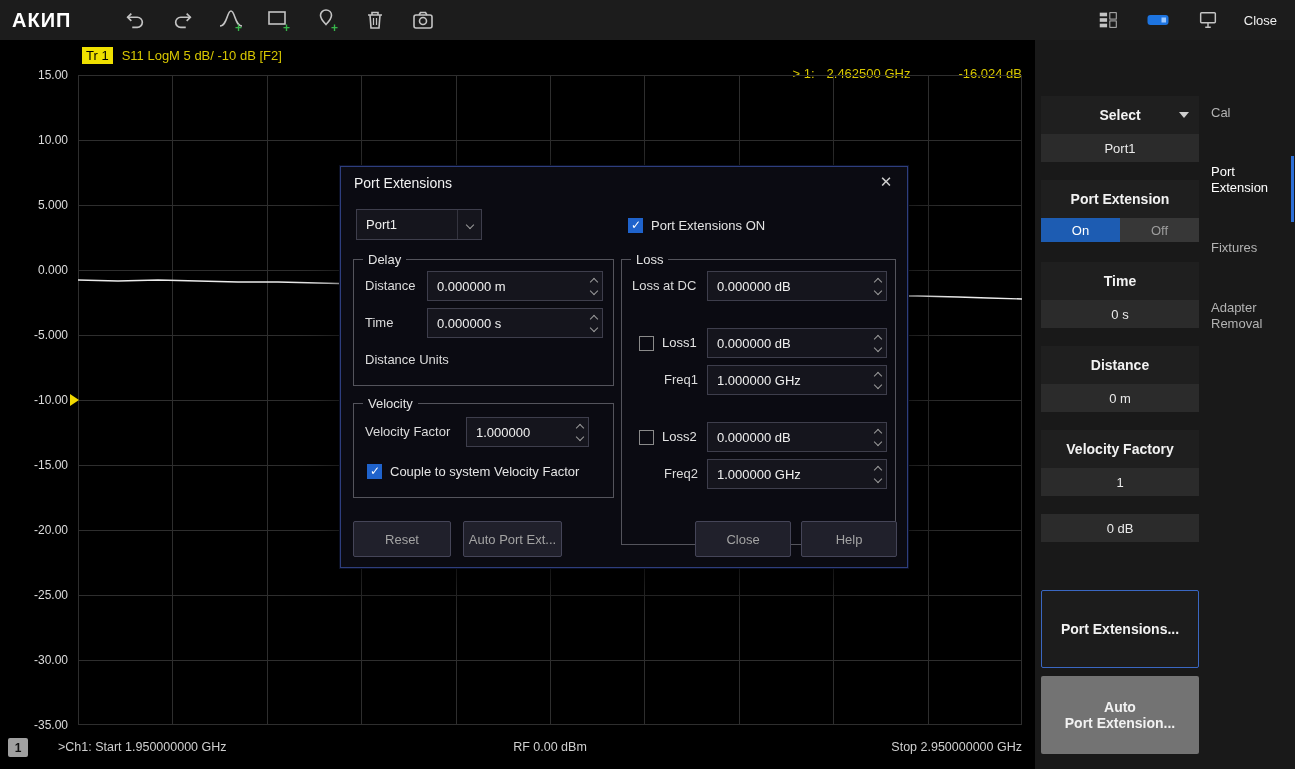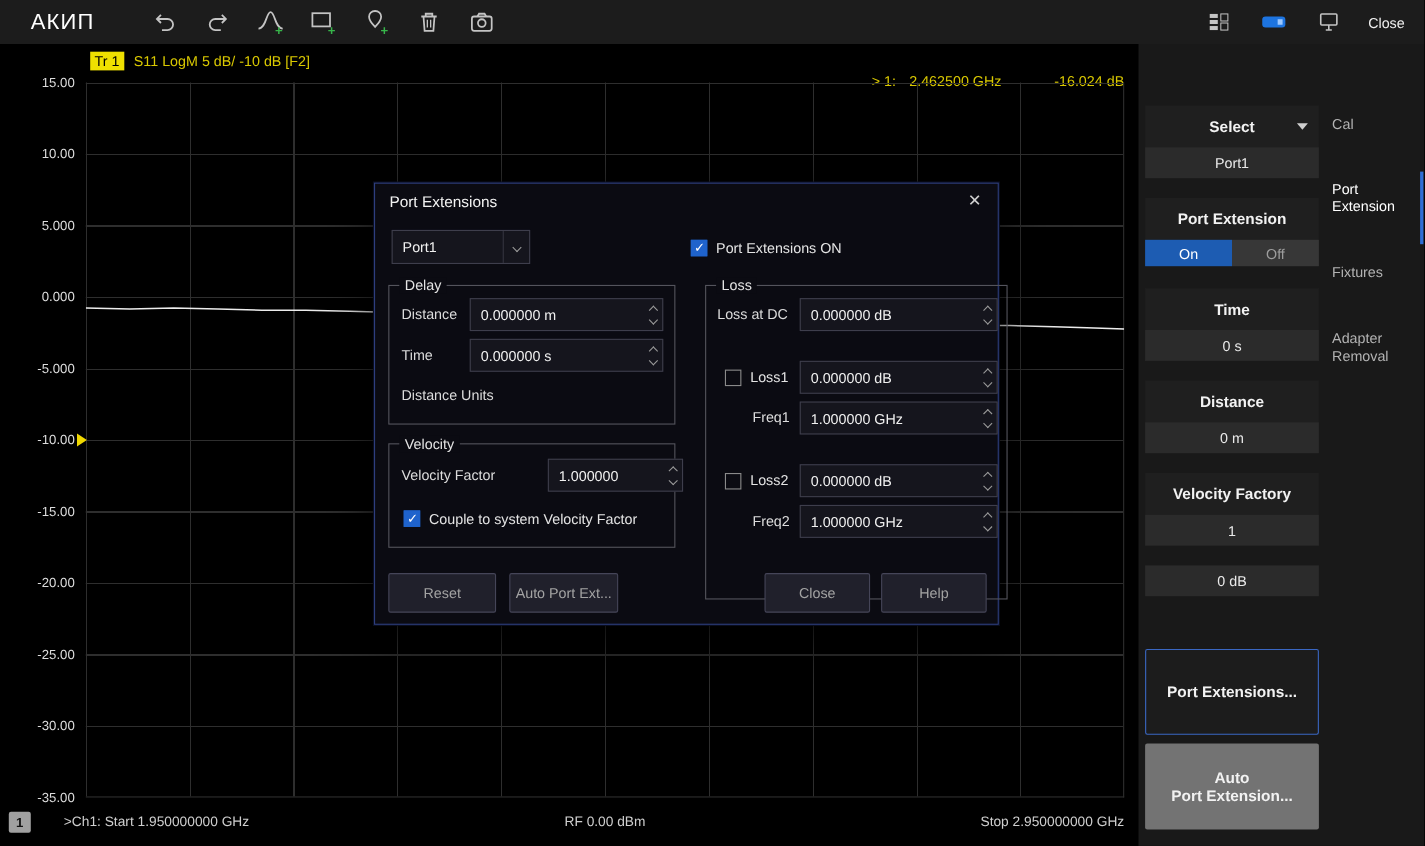--- a/index.html
+++ b/index.html
@@ -2,21 +2,21 @@
 <html><head>
 <meta charset="utf-8">
 <style>
   *{margin:0;padding:0;box-sizing:border-box}
   html,body{width:1295px;height:769px;background:#000;overflow:hidden;
     font-family:"Liberation Sans","DejaVu Sans",sans-serif;color:#e8e8e8;position:relative}
 
   
   .toolbar{position:absolute;left:0;top:0;width:1295px;height:40px;background:#1c1c1c;
     display:flex;align-items:center;z-index:5}
-  .logo{font-weight:normal;font-size:20px;color:#fff;letter-spacing:1px;margin-left:28px}
+  .logo{font-weight:bold;font-size:20px;color:#fff;letter-spacing:1px;margin-left:12px}
   .tb-icons{display:flex;align-items:center;gap:20px;margin-left:50px}
   .tb-btn{width:28px;height:28px;display:flex;align-items:center;justify-content:center;cursor:pointer}
   .tb-right{margin-left:auto;display:flex;align-items:center;gap:22px;margin-right:18px}
   .local{font-size:13px;color:#f0f0f0}
 
   
   .chart{position:absolute;left:0;top:40px;width:1035px;height:729px;background:#000}
   .trace-row{position:absolute;left:82px;top:7px;display:flex;align-items:center;gap:9px;font-size:13px}
   .trace-badge{background:#efe000;color:#000;padding:0 4px;height:17px;line-height:17px}
   .trace-info{color:#d9c800}
@@ -233,21 +233,21 @@
     <div class="spin" style="left:73px;top:48px;width:176px">
       <span class="spin-val">0.000000 s</span>
       <span class="spin-btns">
           <i class="chev-up"></i>
           <i class="chev-dn"></i>
         </span>
     </div>
     <div class="flabel" style="left:11px;top:85px">Distance Units</div>
   </div>
 
-  <div class="group" style="left:300px;top:92px;width:275px;height:286px">
+  <div class="group" style="left:280px;top:92px;width:275px;height:286px">
     <span class="group-label">Loss</span>
     <div class="flabel" style="left:10px;top:11px">Loss at DC</div>
     <div class="spin" style="left:85px;top:11px;width:180px">
       <span class="spin-val">0.000000 dB</span>
       <span class="spin-btns">
           <i class="chev-up"></i>
           <i class="chev-dn"></i>
         </span>
     </div>
 
@@ -284,21 +284,21 @@
       <span class="spin-btns">
           <i class="chev-up"></i>
           <i class="chev-dn"></i>
         </span>
     </div>
   </div>
 
   <div class="group" style="left:12px;top:236px;width:261px;height:95px">
     <span class="group-label">Velocity</span>
     <div class="flabel" style="left:11px;top:13px">Velocity Factor</div>
-    <div class="spin" style="left:144px;top:13px;width:123px">
+    <div class="spin" style="left:112px;top:13px;width:123px">
       <span class="spin-val">1.000000</span>
       <span class="spin-btns">
           <i class="chev-up"></i>
           <i class="chev-dn"></i>
         </span>
     </div>
     <div class="cb checked" style="left:13px;top:60px"></div>
     <div class="cb-label" style="left:36px;top:53px">Couple to system Velocity Factor</div>
   </div>
 

